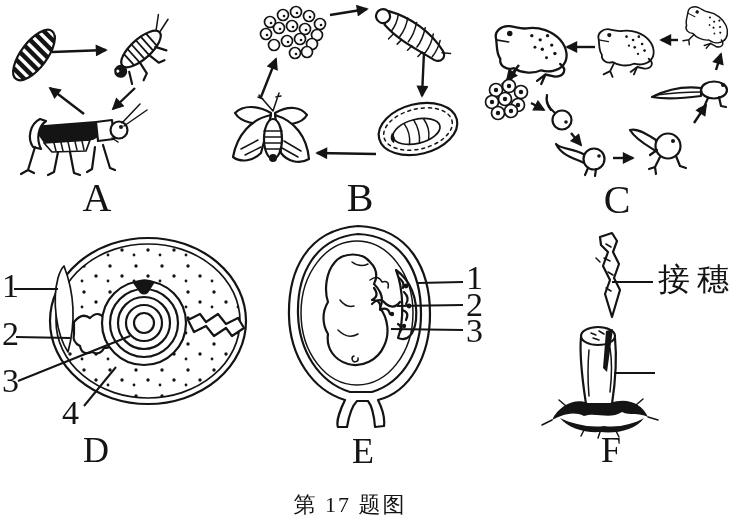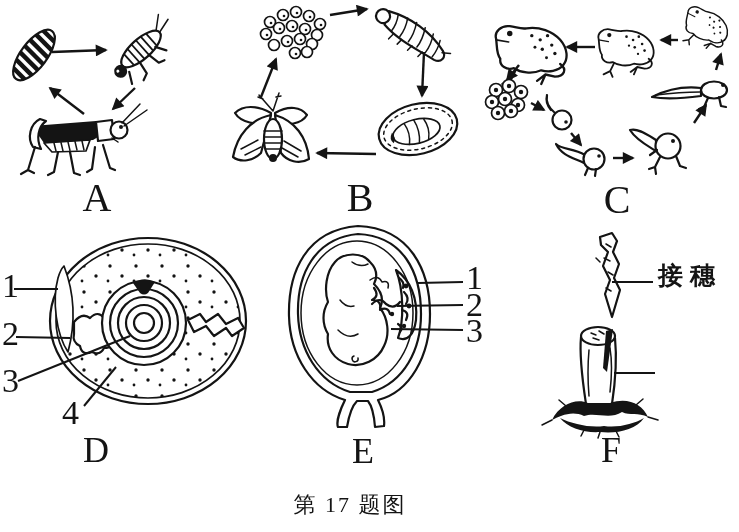--- a/index.html
+++ b/index.html
@@ -3,21 +3,21 @@
 <meta charset="utf-8">
 <style>
   html,body{margin:0;padding:0;background:#fff;}
   #fig{position:relative;width:739px;height:532px;background:#fff;overflow:hidden;
        font-family:"Liberation Serif","DejaVu Serif",serif;color:#141414;}
   #art{position:absolute;left:0;top:0;}
   .lbl{position:absolute;line-height:1;color:#141414;white-space:nowrap;}
   .letter-top{font-size:40px;width:60px;text-align:center;}
   .letter-bot{font-size:36px;width:60px;text-align:center;}
   .digit{font-size:34px;}
-  .cjk{font-size:25px;letter-spacing:7px;font-weight:bold;}
+  .cjk{font-size:32px;letter-spacing:7px;}
   .caption{font-size:22px;width:240px;text-align:center;letter-spacing:2px;}
   
   .ln{stroke:#141414;stroke-width:2.2;fill:none;stroke-linecap:round;stroke-linejoin:round;}
   .ln-thin{stroke:#141414;stroke-width:1.5;fill:none;stroke-linecap:round;}
   .wt{fill:#fff;stroke:#141414;stroke-width:2.2;stroke-linejoin:round;}
   .wt-thin{fill:#fff;stroke:#141414;stroke-width:1.7;stroke-linejoin:round;}
   .blk{fill:#141414;stroke:none;}
   .arrow{stroke:#141414;stroke-width:2.4;fill:none;marker-end:url(#ah);}
   .leader{stroke:#141414;stroke-width:2;fill:none;}
 </style>

